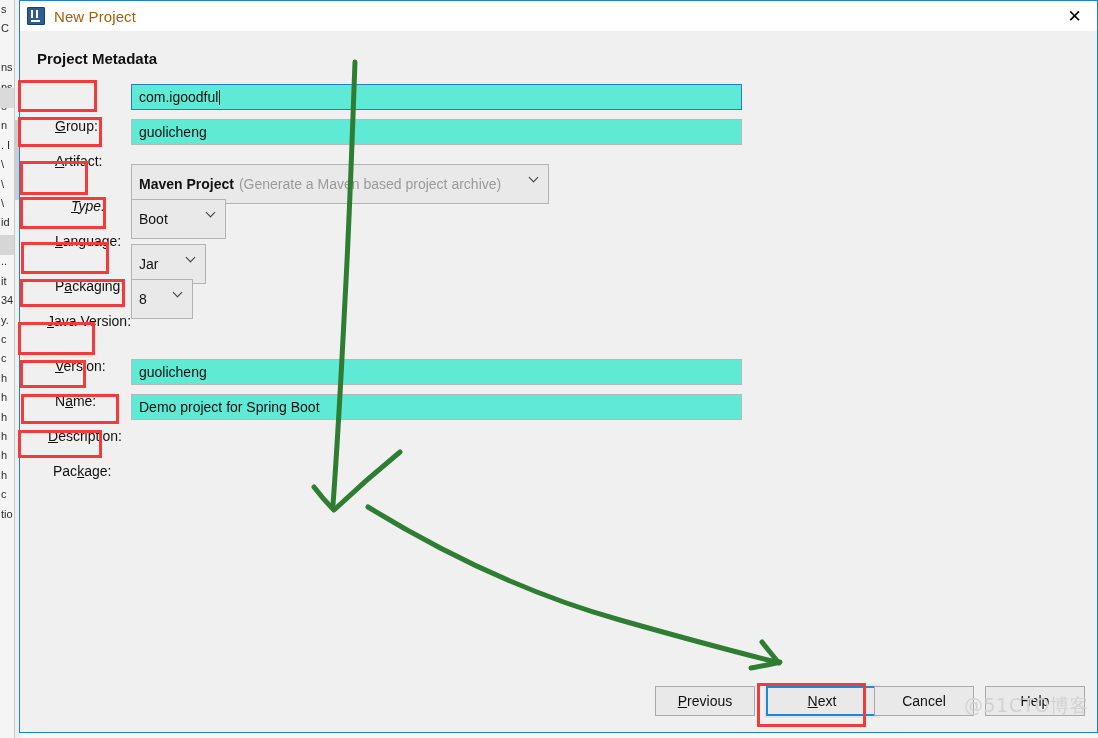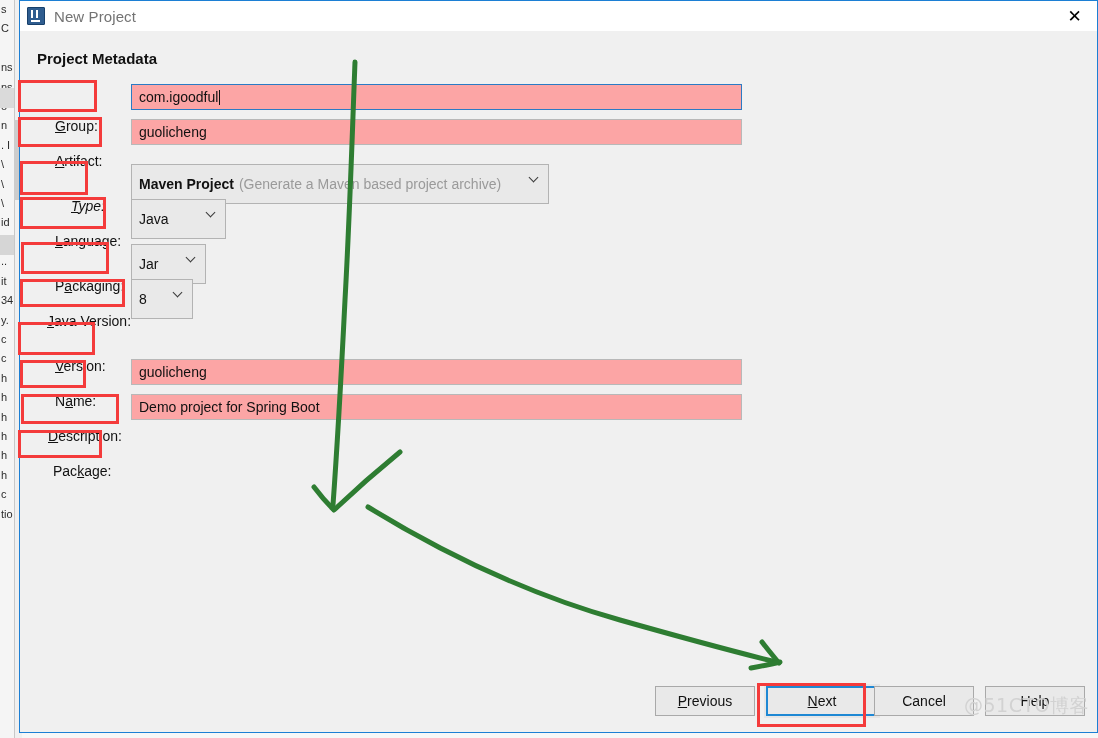--- a/index.html
+++ b/index.html
@@ -61,21 +61,21 @@
   #title-icon:before{
     content:"";position:absolute;left:3px;top:2px;width:2px;height:8px;background:#fff;
   }
   #title-icon:after{
     content:"";position:absolute;left:8px;top:2px;width:2px;height:8px;background:#fff;
   }
   #title-icon .ij-foot{
     position:absolute;left:3px;bottom:2px;width:9px;height:2px;background:#fff;
   }
   #title-text{
-    font-size:15px;color:#737373;letter-spacing:.1px;
+    font-size:15px;color:#a16207;letter-spacing:.1px;
   }
   #close-btn{
     position:absolute;right:0;top:0;width:45px;height:30px;
     display:flex;align-items:center;justify-content:center;
     font-size:17px;color:#000;cursor:default;
   }
 
   #body-area{
     position:absolute;left:0;top:30px;right:0;bottom:66px;
     background:#f0f0f0;
@@ -89,21 +89,21 @@
   
   .row{position:absolute;left:0;display:flex;align-items:center;}
   .lbl{
     font-size:14px;color:#111;white-space:nowrap;
   }
   .lbl u{text-decoration:underline;}
 
   .txtfield{
     position:absolute;
     height:26px;
-    background:#fca5a5;
+    background:#5eead4;
     border:1px solid #b8b8b8;
     box-sizing:border-box;
     font-size:14px;color:#111;
     display:flex;align-items:center;
     padding-left:7px;
     overflow:hidden;
   }
   .txtfield.focused{
     border:1px solid #2b7bc4;
   }
@@ -262,21 +262,21 @@
       <span>guolicheng</span>
     </div>
 
     <div class="combo" style="left:111px;top:133px;width:418px;">
       <span class="bold">Maven Project</span>
       <span class="grey">(Generate a Maven based project archive)</span>
       <span class="chev"></span>
     </div>
 
     <div class="combo" style="left:111px;top:168px;width:95px;">
-      <span>Java</span>
+      <span>Boot</span>
       <span class="chev"></span>
     </div>
 
     <div class="combo" style="left:111px;top:213px;width:75px;">
       <span>Jar</span>
       <span class="chev"></span>
     </div>
 
     <div class="combo" style="left:111px;top:248px;width:62px;">
       <span>8</span>

